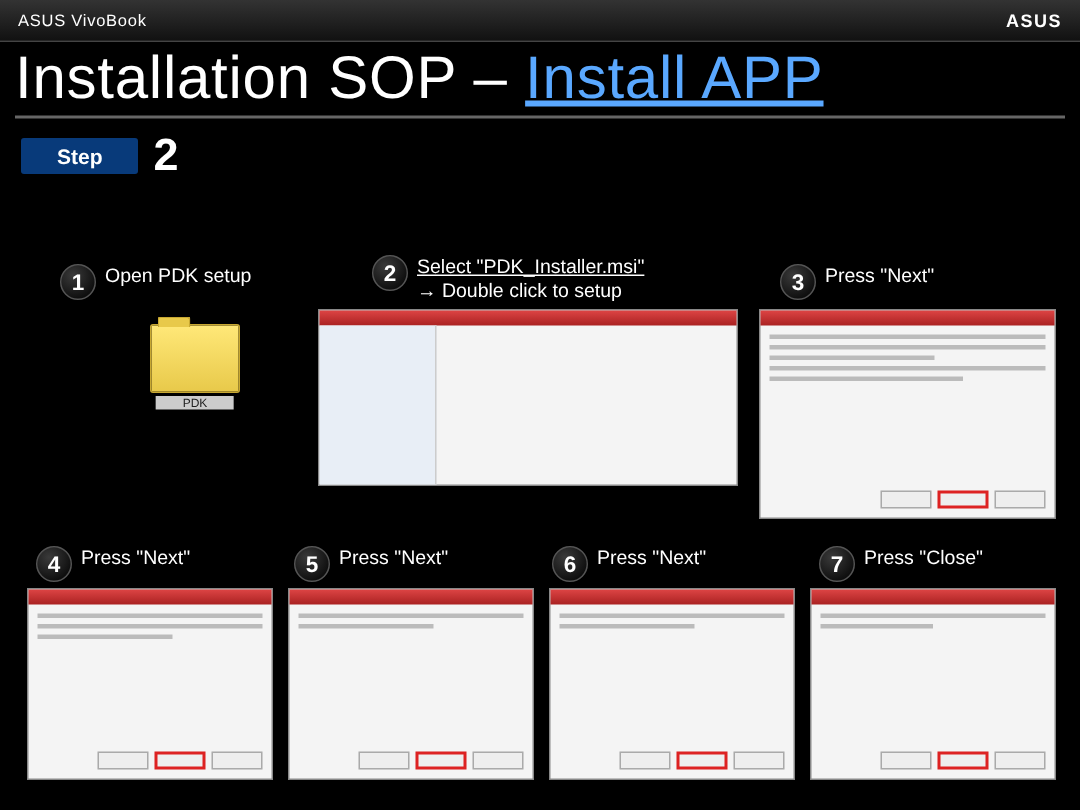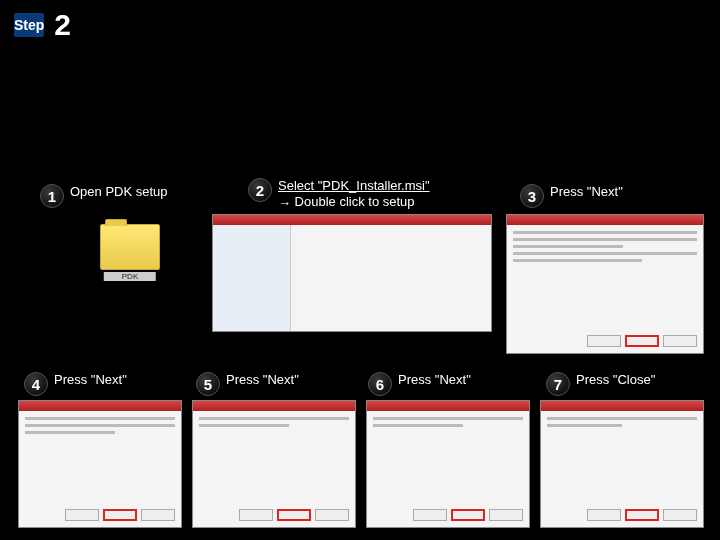--- a/index.html
+++ b/index.html
@@ -11,21 +11,21 @@
   .brand-left { font-size:11px; letter-spacing:0.5px; }
   .brand-right { font-size:12px; font-weight:900; letter-spacing:1px; }
 
   
   .title-wrap { padding:2px 10px 0 10px; }
   .title { font-size:40px; font-weight:400; letter-spacing:0.5px; border-bottom:2px solid #666; padding-bottom:2px; }
   .title .accent { color:#5aa8ff; text-decoration:underline; }
 
   
   .step-row { display:flex; align-items:center; gap:10px; margin:8px 0 2px 14px; }
-  .step-label { background:#083a7a; color:#fff; font-size:14px; font-weight:bold; padding:4px 0; border-radius:2px; }
+  .step-label { background:#083a7a; color:#fff; font-size:14px; font-weight:bold; padding:4px 24px; border-radius:2px; }
   .step-big { color:#fff; font-size:30px; font-weight:900; }
 
   
   .row { position:absolute; display:flex; align-items:flex-start; gap:6px; }
   .num { width:24px; height:24px; border-radius:50%; background:radial-gradient(circle at 35% 30%, #3a3a3a, #000); border:1px solid #555; color:#fff; font-weight:900; font-size:15px; display:flex; align-items:center; justify-content:center; flex-shrink:0; }
   .txt { font-size:13px; line-height:1.25; color:#fff; }
   .ul { text-decoration:underline; }
 
   
   .shot { position:absolute; background:#f4f4f4; border:1px solid #888; }
@@ -40,21 +40,30 @@
   
   .folder { position:absolute; width:60px; height:46px; background:linear-gradient(#ffe878,#e8c94a); border:1px solid #c8a832; border-radius:2px; }
   .folder::before { content:""; position:absolute; top:-6px; left:4px; width:20px; height:6px; background:#e8c94a; border:1px solid #c8a832; border-bottom:none; border-radius:2px 2px 0 0; }
   .folder .lbl { position:absolute; bottom:-12px; left:50%; transform:translateX(-50%); font-size:8px; color:#222; background:#ccc; padding:0 18px; }
 </style>
 </head>
 <body>
 
 <div class="slide">
 
+  <div class="brand-bar">
+    <div class="brand-left">ASUS VivoBook</div>
+    <div class="brand-right">ASUS</div>
+  </div>
 
+  <div class="title-wrap">
+    <div class="title">
+      <span>Installation SOP – </span><span class="accent">Install APP</span>
+    </div>
+  </div>
 
   <div class="step-row">
     <div class="step-label">Step</div>
     <div class="step-big">2</div>
   </div>
 
   <div class="row" style="left:40px; top:176px;">
     <div class="num">1</div>
     <div class="txt">Open PDK setup</div>
   </div>

